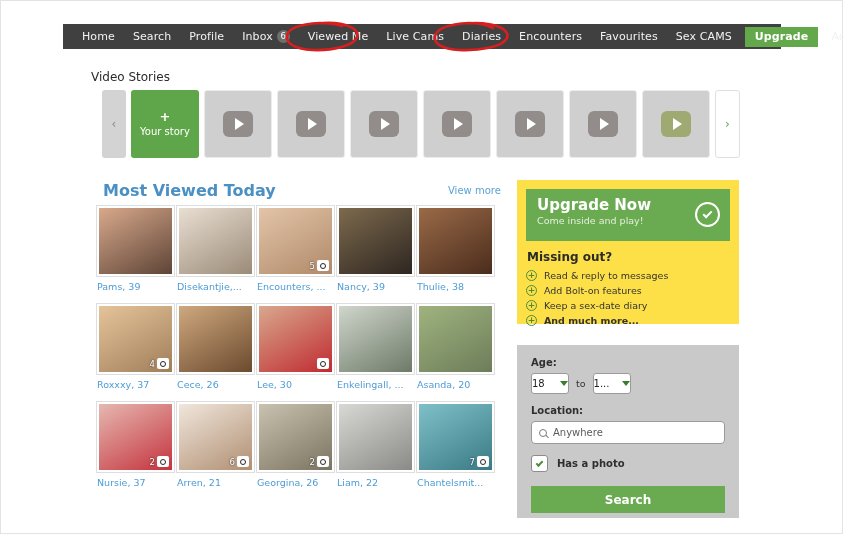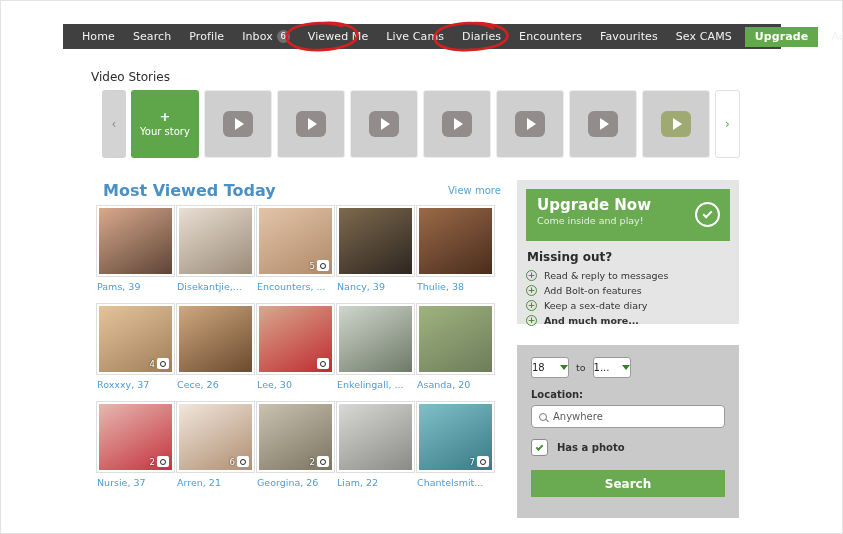--- a/index.html
+++ b/index.html
@@ -187,21 +187,21 @@
     overflow: hidden;
     text-overflow: ellipsis;
     width: 78px;
   }
 
   
   .side-upgrade {
     position: absolute;
     left: 516px; top: 179px;
     width: 222px; height: 144px;
-    background: #e5e5e5;
+    background: #fde047;
     padding: 9px;
   }
   .upg-box {
     background: #6aab51;
     height: 52px;
     padding: 7px 11px;
     position: relative;
   }
   .upg-title { color: #ffffff; font-size: 15px; font-weight: bold; line-height: 18px; }
   .upg-sub { color: #e3f0dc; font-size: 9.5px; margin-top: 1px; }
@@ -547,20 +547,21 @@
       <span class="plus-circle">+</span>
       <span>Keep a sex-date diary</span>
     </div>
     <div class="benefit bold">
       <span class="plus-circle">+</span>
       <span>And much more...</span>
     </div>
   </div>
 
   <div class="side-search">
+    <div class="fld-label">Age:</div>
     <div class="age-row">
       <div class="selbox">
         <span>18</span>
         <span class="caret"></span>
       </div>
       <span class="to-word">to</span>
       <div class="selbox">
         <span>1...</span>
         <span class="caret"></span>
       </div>

